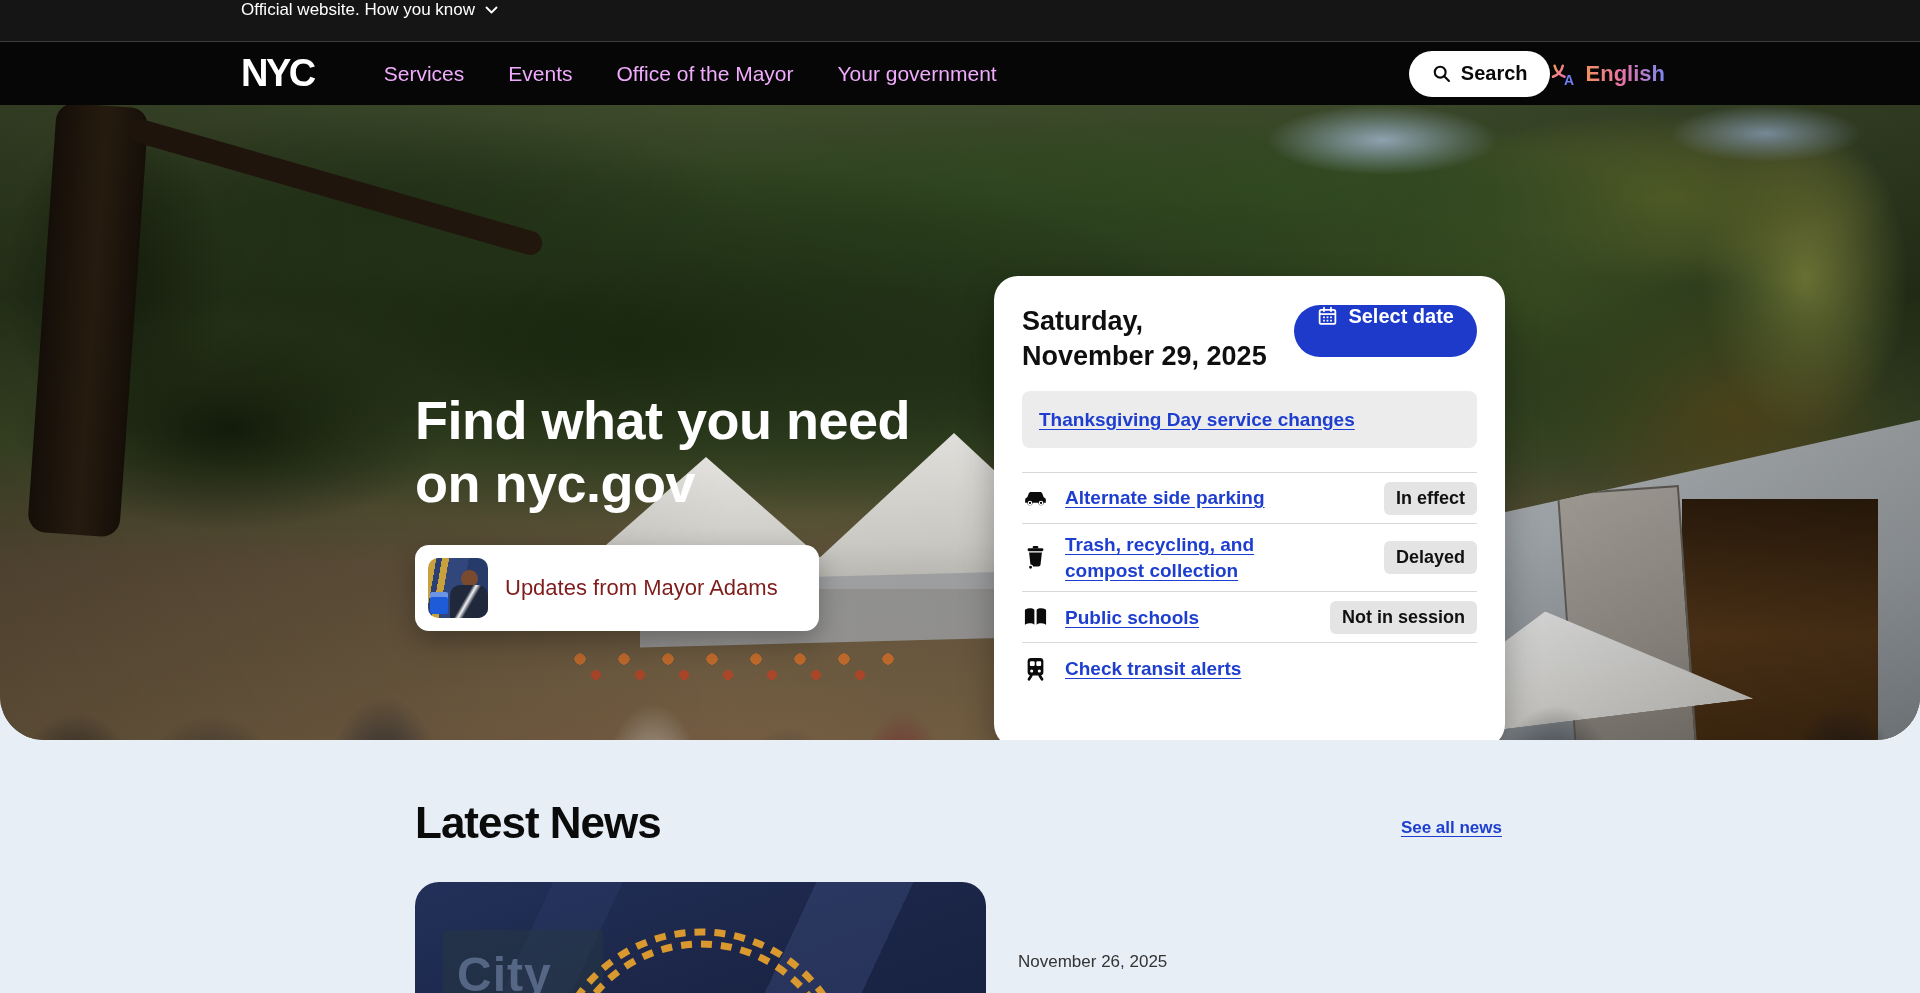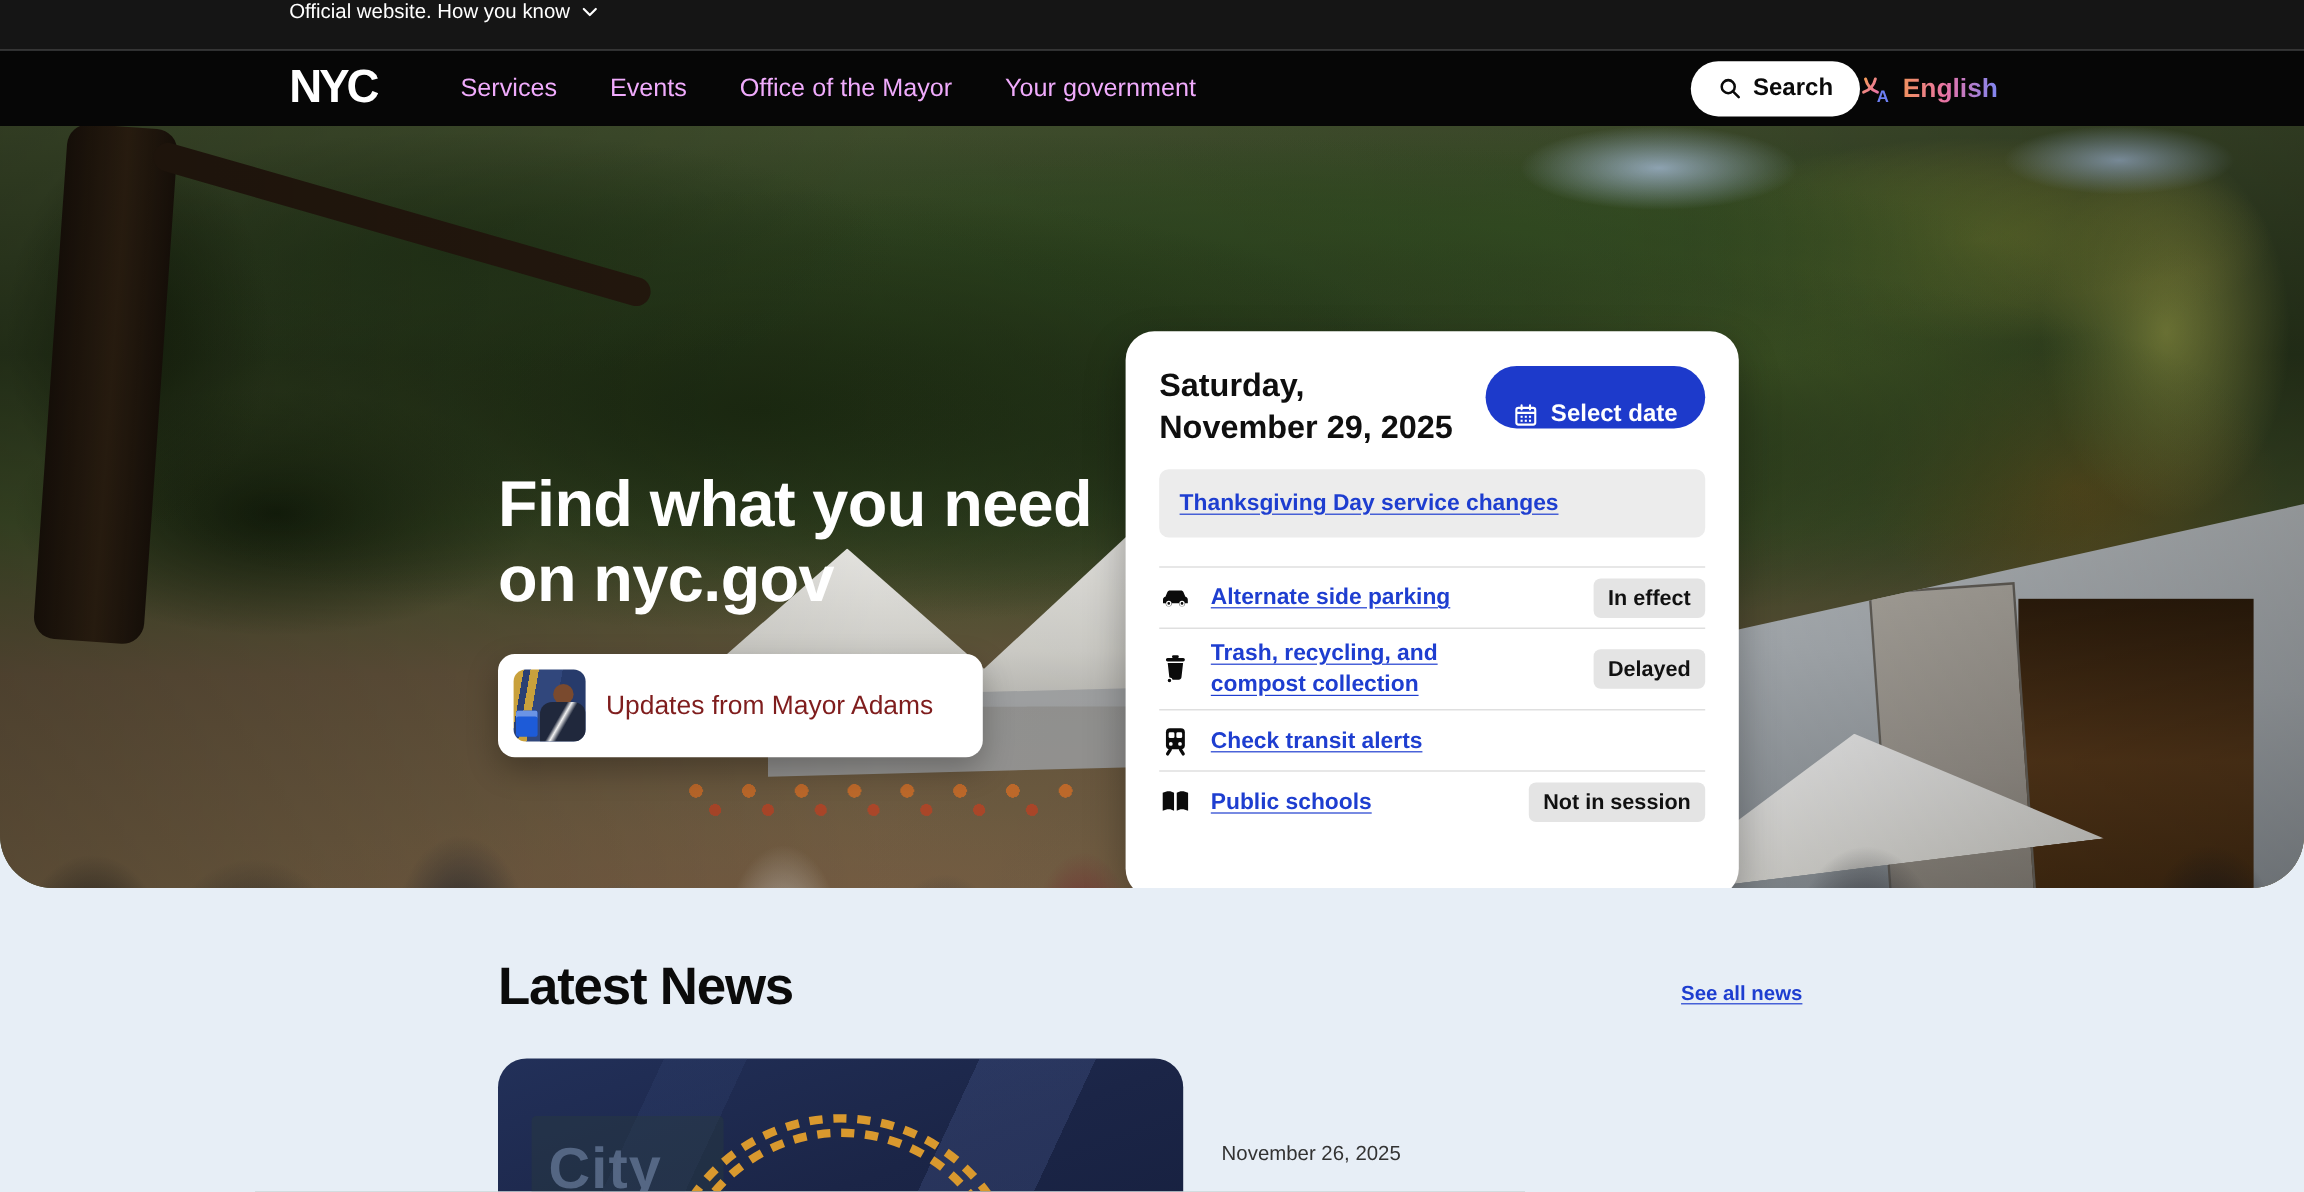--- a/index.html
+++ b/index.html
@@ -92,25 +92,25 @@
   .mayor-thumb{position:relative;width:60px;height:60px;border-radius:10px;margin-left:13px;overflow:hidden;flex:none;
      background:linear-gradient(100deg,#c9a13c 0 12%,#2a3f73 12% 20%,#c9a13c 20% 30%,#31477c 30% 58%,#273b6b 58% 100%);}
   .mt-head{position:absolute;left:33px;top:12px;width:17px;height:17px;border-radius:50%;background:#7a4a2e;}
   .mt-body{position:absolute;left:22px;top:27px;width:38px;height:33px;border-radius:10px 10px 0 0;
      background:linear-gradient(120deg,#20283c 40%,#f2f2f2 47%,#20283c 56%);}
   .mt-sign{position:absolute;left:2px;top:34px;width:18px;height:22px;background:#1d5bd8;
      border-radius:2px;box-shadow:inset 0 5px 0 rgba(255,255,255,.35);}
   .mayor-label{margin-left:17px;font-size:22px;font-weight:400;color:#7f1d1d;}
 
   
-  .date-card{position:absolute;left:938px;top:171px;width:511px;height:472px;background:#fff;
+  .date-card{position:absolute;left:994px;top:171px;width:511px;height:472px;background:#fff;
              border-radius:24px;box-shadow:0 14px 34px rgba(0,0,0,.30);box-sizing:border-box;padding:28px;}
   .dc-date{font-size:27px;font-weight:600;color:#0f0f0f;line-height:1.3;}
   .select-btn{position:absolute;right:28px;top:29px;height:52px;border-radius:26px;background:#1d3acb;
-              display:flex;align-items:flex-end;gap:10px;padding:0 23px;cursor:pointer;}
+              display:flex;align-items:flex-start;gap:10px;padding:0 23px;cursor:pointer;}
   .select-btn span{color:#fff;font-size:20px;font-weight:700;}
   .dc-banner{margin-top:17px;height:57px;background:#ececec;border-radius:8px;display:flex;
              align-items:center;padding:0 17px;box-sizing:border-box;}
   a.blue-link{color:#1e3ed0;font-weight:600;text-decoration:underline;text-underline-offset:3px;cursor:pointer;}
   .dc-banner a{font-size:19px;}
   .dc-rows{margin-top:24px;}
   .svc-row{display:flex;align-items:center;justify-content:space-between;border-top:1px solid #d8d8d8;
            padding:8px 0;min-height:34px;}
   .svc-left{display:flex;align-items:center;gap:16px;}
   .svc-left a{font-size:19px;line-height:1.35;display:inline-block;max-width:240px;}
@@ -269,40 +269,40 @@
               <circle cx="7.6" cy="20.6" r="1.8" fill="#0b0b0b" stroke="#fff" stroke-width="1"></circle>
             </svg>
             <a class="blue-link">Trash, recycling, and compost collection</a>
           </div>
           <span class="svc-badge">Delayed</span>
         </div>
 
         <div class="svc-row">
           <div class="svc-left">
             <svg class="svc-icon" viewBox="0 0 24 24">
+              <path d="M2.6 5 c3-1.6 6.2-1.6 8.4 0 v13.4 c-2.2-1.6-5.4-1.6-8.4 0 Z" fill="#0b0b0b"></path>
+              <path d="M21.4 5 c-3-1.6-6.2-1.6-8.4 0 v13.4 c2.2-1.6 5.4-1.6 8.4 0 Z" fill="#0b0b0b"></path>
+            </svg>
+            <a class="blue-link">Public schools</a>
+          </div>
+          <span class="svc-badge">Not in session</span>
+        </div>
+
+        <div class="svc-row">
+          <div class="svc-left">
+            <svg class="svc-icon" viewBox="0 0 24 24">
               <rect x="5" y="2.6" width="14" height="15.6" rx="3" fill="#0b0b0b"></rect>
               <rect x="7" y="5.6" width="4.3" height="4.2" rx="1" fill="#fff"></rect>
               <rect x="12.7" y="5.6" width="4.3" height="4.2" rx="1" fill="#fff"></rect>
               <circle cx="8.6" cy="14.2" r="1.4" fill="#fff"></circle>
               <circle cx="15.4" cy="14.2" r="1.4" fill="#fff"></circle>
               <path d="M8.2 18.4 L6.2 21.6 M15.8 18.4 L17.8 21.6" stroke="#0b0b0b" stroke-width="2.4" stroke-linecap="round"></path>
             </svg>
             <a class="blue-link">Check transit alerts</a>
           </div>
-        </div>
-
-        <div class="svc-row">
-          <div class="svc-left">
-            <svg class="svc-icon" viewBox="0 0 24 24">
-              <path d="M2.6 5 c3-1.6 6.2-1.6 8.4 0 v13.4 c-2.2-1.6-5.4-1.6-8.4 0 Z" fill="#0b0b0b"></path>
-              <path d="M21.4 5 c-3-1.6-6.2-1.6-8.4 0 v13.4 c2.2-1.6 5.4-1.6 8.4 0 Z" fill="#0b0b0b"></path>
-            </svg>
-            <a class="blue-link">Public schools</a>
-          </div>
-          <span class="svc-badge">Not in session</span>
         </div>
 
       </div>
     </div>
 
   </div>
 
   <div>
     <div class="news-heading">Latest News</div>
     <a class="blue-link see-all">See all news</a>

